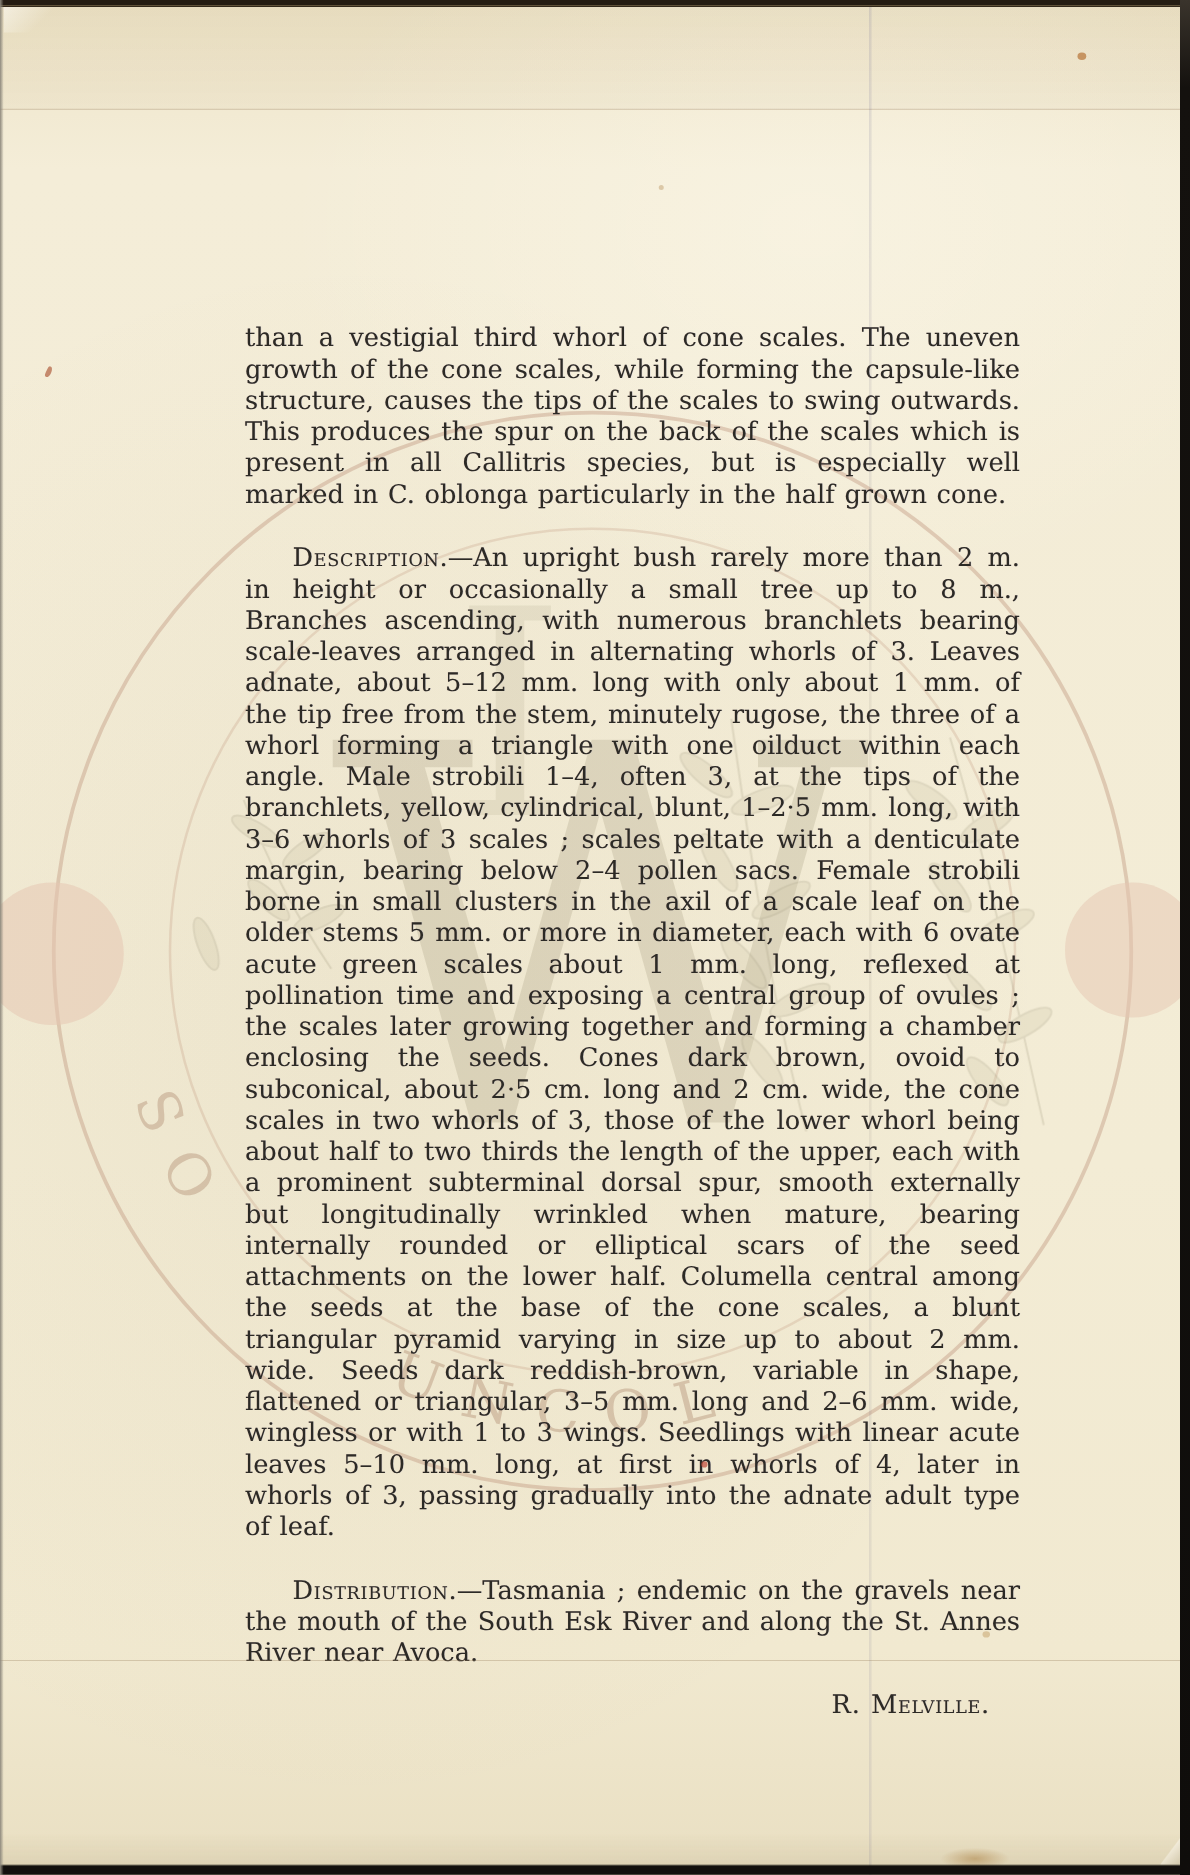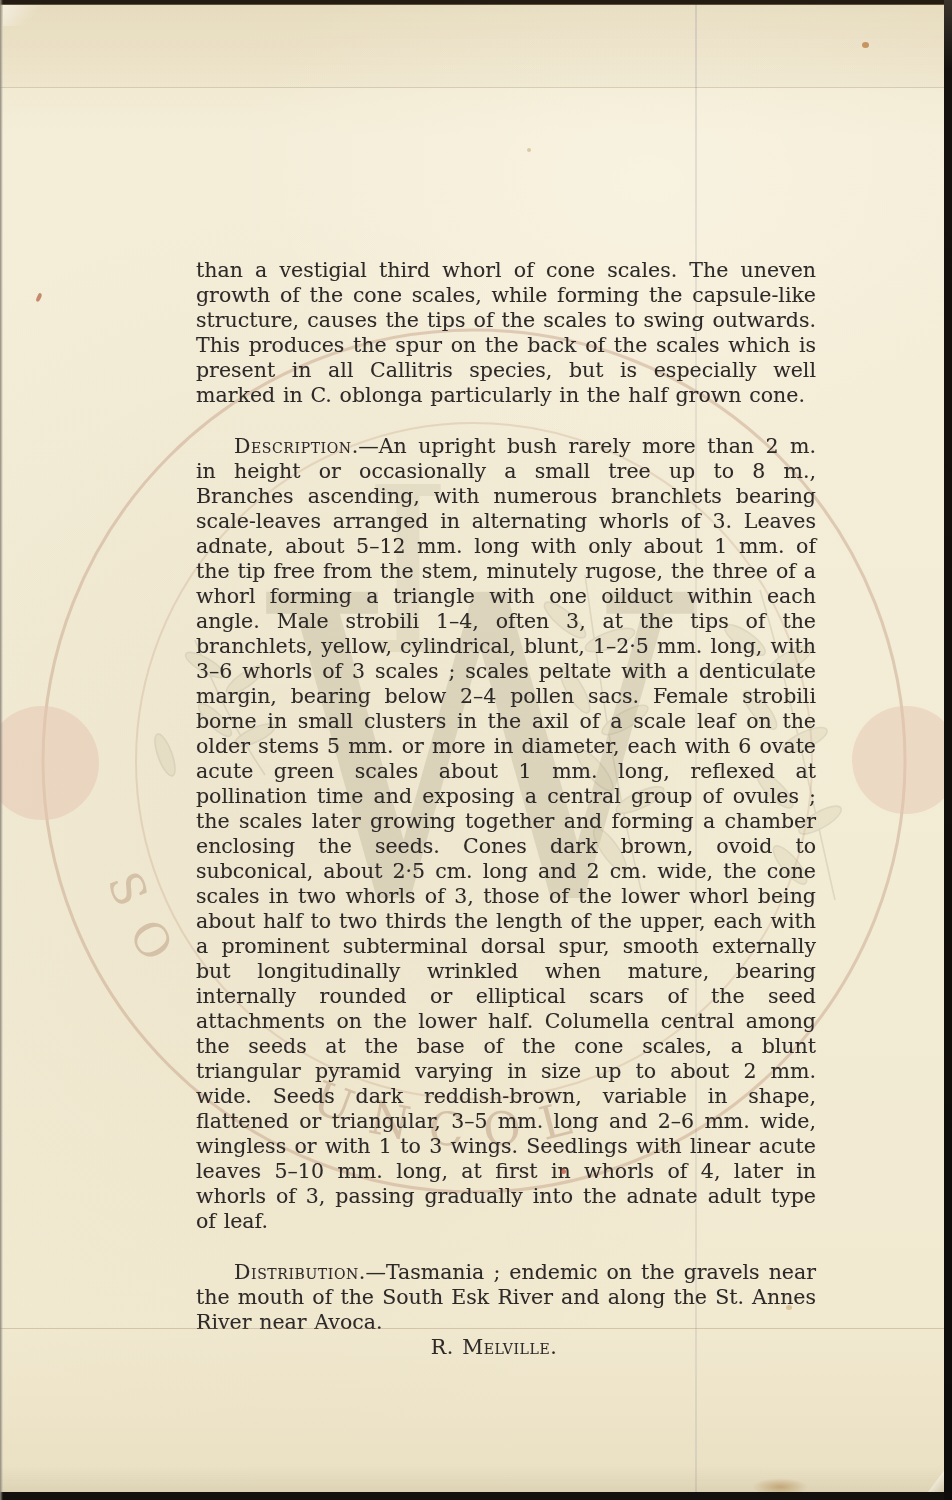--- a/index.html
+++ b/index.html
@@ -13,24 +13,24 @@
   }
   
   .text-block{
     position:absolute;left:196px;top:258px;width:620px;
     font-size:20.5px;line-height:25px;color:#2c2a25;
     text-align:justify;word-spacing:.06em;
     text-shadow:.4px 0 0 rgba(45,60,190,.14), -.4px 0 0 rgba(190,50,50,.10);
   }
   .text-block p{margin:0 0 26px 0;}
   .text-block p.indented{text-indent:38px;}
-  .text-block p.no-bottom{margin-bottom:0;}
+  .text-block p.no-bottom{margin-bottom:16px;}
   .italic{}
   .smallcaps{font-variant:small-caps;letter-spacing:.6px;}
-  .sig-line{margin:0;text-align:center;padding-right:24px;}
+  .sig-line{margin:0;text-align:right;padding-right:24px;}
   
   .watermark{position:absolute;left:0;top:0;pointer-events:none;}
   
   .top-tone{position:absolute;left:0;top:0;width:100%;height:87px;
     background:linear-gradient(rgba(140,110,60,.08),rgba(140,110,60,.04));
     border-bottom:1px solid rgba(150,125,95,.22);}
   .crease-v{position:absolute;top:0;left:695px;width:2px;height:100%;
     background:linear-gradient(180deg,rgba(95,95,145,.16),rgba(120,110,90,.09) 45%,rgba(95,95,145,.13));}
   .crease-h{position:absolute;left:0;top:1328px;width:100%;height:1px;
     background:rgba(150,125,90,.32);}

